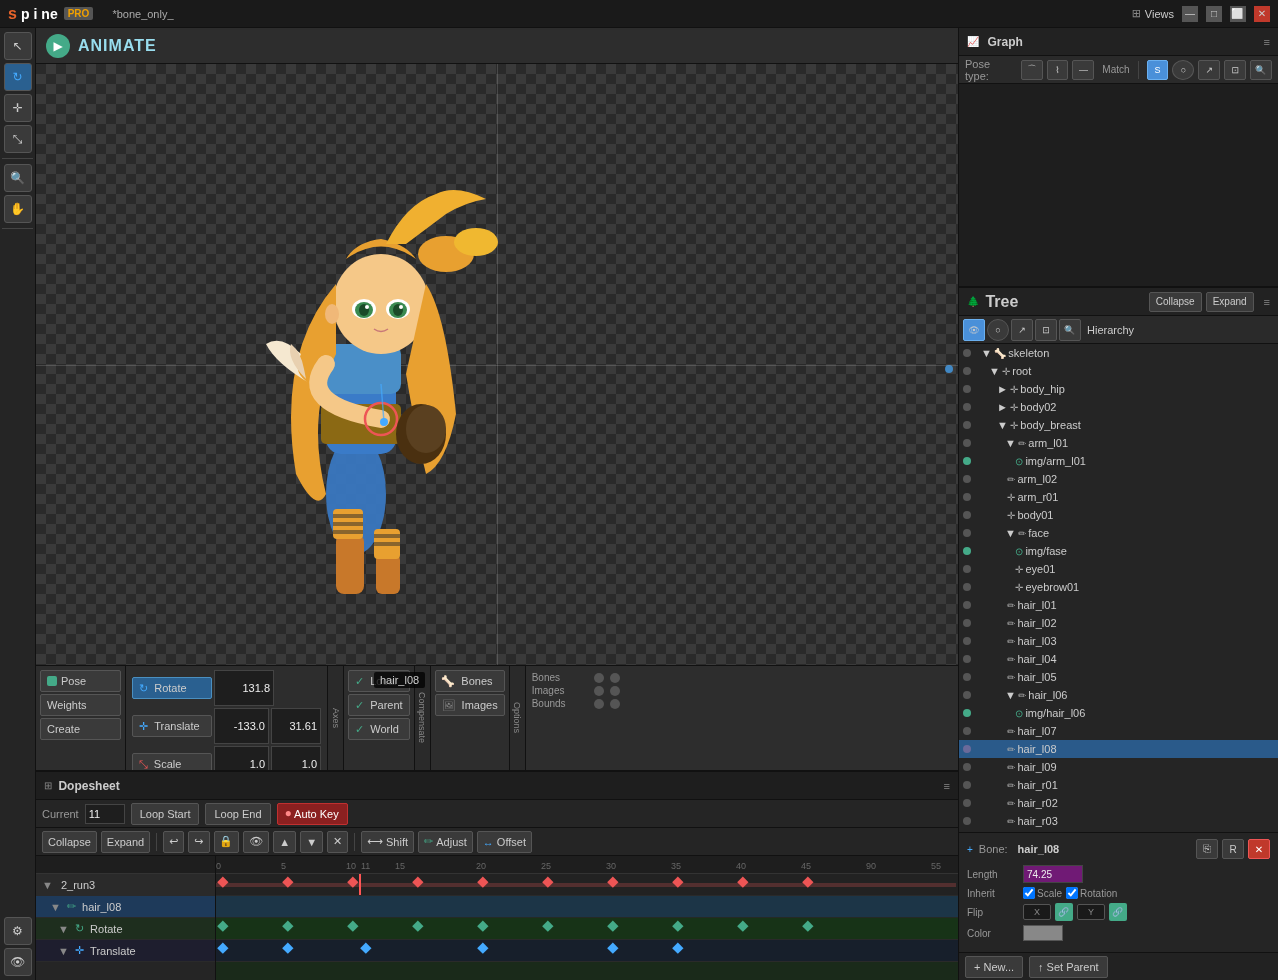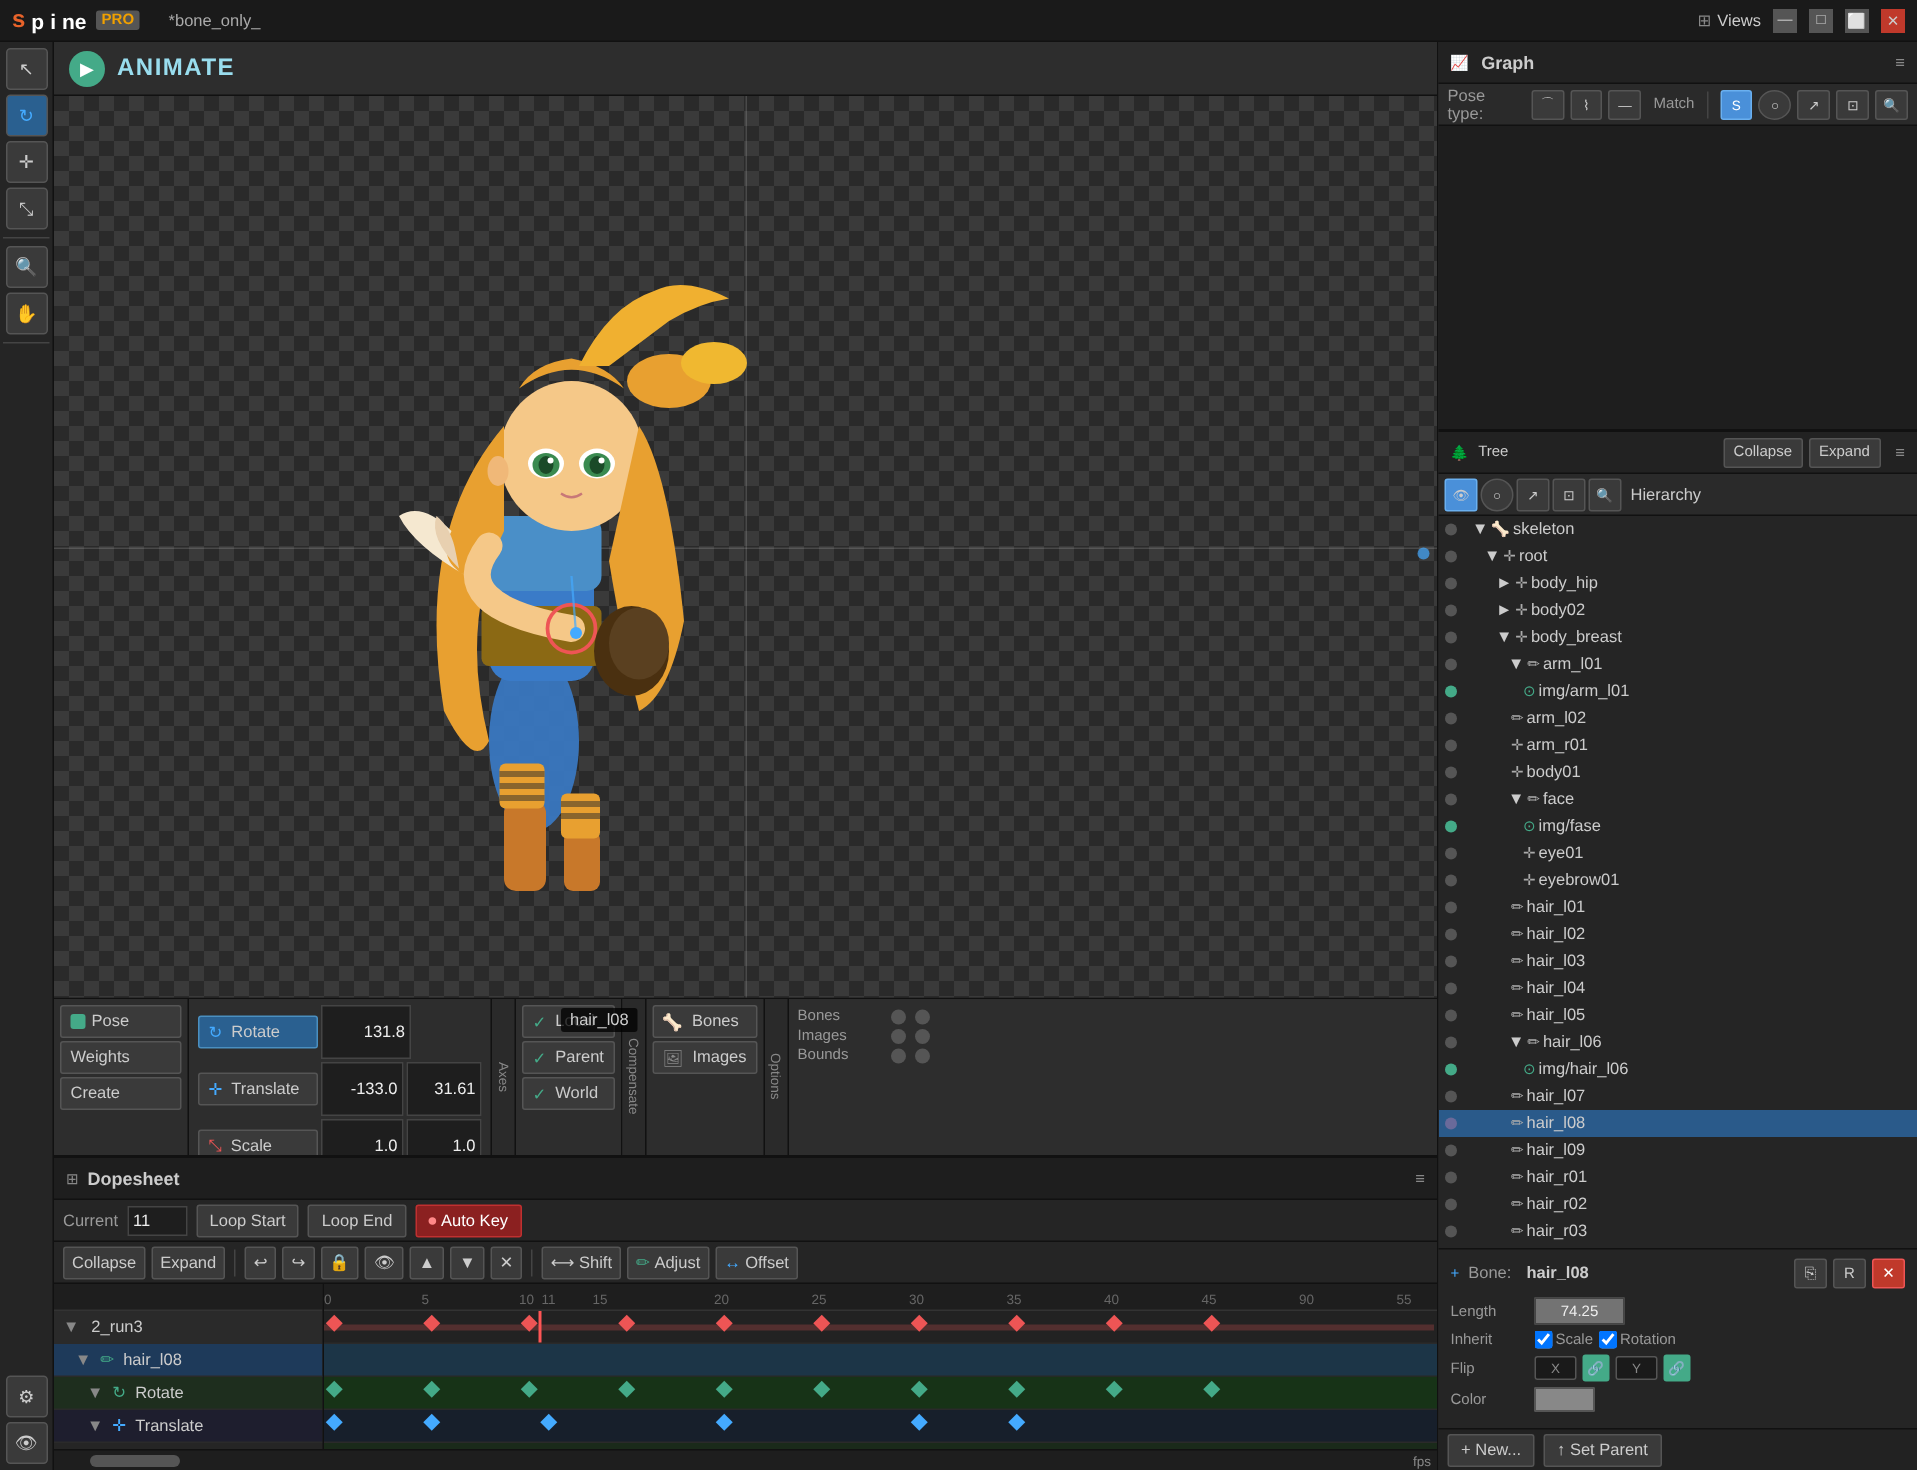--- a/index.html
+++ b/index.html
@@ -66,21 +66,21 @@
     .tree-item .name { color: #ccc; font-size: 11px; }
     .row-vis { display: flex; align-items: center; width: 16px; }
     .vis-circle { width: 8px; height: 8px; border-radius: 50%; background: #555; cursor: pointer; }
     .vis-circle.active { background: #4a4a6a; }
     
     
     #bone-props { height: 120px; background: #252525; border-top: 1px solid #111; padding: 6px 8px; }
     #bone-props-header { display: flex; align-items: center; gap: 6px; margin-bottom: 6px; }
     .prop-row { display: flex; align-items: center; gap: 6px; margin-bottom: 4px; }
     .prop-label { width: 50px; color: #999; font-size: 10px; }
-    .prop-input { width: 60px; height: 18px; background: #737373; border: 1px solid #444; color: #eee; font-size: 10px; padding: 0 3px; text-align: center; }
+    .prop-input { width: 60px; height: 18px; background: #701a75; border: 1px solid #444; color: #eee; font-size: 10px; padding: 0 3px; }
     .checkbox-group { display: flex; align-items: center; gap: 4px; }
     .cb-item { display: flex; align-items: center; gap: 2px; font-size: 10px; color: #999; }
     .cb-item input { width: 12px; height: 12px; }
     .color-swatch { width: 40px; height: 16px; background: #888; border: 1px solid #555; cursor: pointer; }
     
     
     #dopesheet { height: 200px; background: #222; border-top: 2px solid #111; display: flex; flex-direction: column; }
     #dopesheet-header { height: 28px; background: #1e1e1e; display: flex; align-items: center; padding: 0 8px; gap: 6px; border-bottom: 1px solid #111; }
     
     #dopesheet-controls { height: 28px; background: #252525; display: flex; align-items: center; padding: 0 6px; gap: 6px; border-bottom: 1px solid #111; }
@@ -464,24 +464,20 @@
             <div class="key-diamond blue" style="left:65px;top:7px;"></div>
             <div class="key-diamond blue" style="left:143px;top:7px;"></div>
             <div class="key-diamond blue" style="left:260px;top:7px;"></div>
             <div class="key-diamond blue" style="left:390px;top:7px;"></div>
             <div class="key-diamond blue" style="left:455px;top:7px;"></div>
           </div>
 
         </div>
       </div>
 
-      <div id="bottom-scroll">
-        <div class="scroll-thumb"></div>
-        <span style="margin-left:auto;color:#888;font-size:9px;">fps</span>
-      </div>
     </div>
 
   </div>
 
   <div id="right-panel">
 
     <div id="graph-panel">
       <div id="graph-header">
         <span style="color:#4af;font-size:10px;">📈</span>
         <span style="color:#ccc;font-size:12px;font-weight:bold;">Graph</span>
@@ -501,21 +497,21 @@
         <button class="graph-btn">⊡</button>
         <button class="graph-btn">🔍</button>
       </div>
 
       <div id="graph-content" style="flex:1;background:#1e1e1e;"></div>
     </div>
 
     <div id="tree-panel">
       <div id="tree-header">
         <span style="color:#4af;font-size:10px;">🌲</span>
-        <span style="color:#ccc;font-size:10px;font-weight:normal;">Tree</span>
+        <span style="color:#ccc;font-size:16px;font-weight:bold;">Tree</span>
         <div id="tree-controls">
           <button class="tree-ctrl-btn">Collapse</button>
           <button class="tree-ctrl-btn">Expand</button>
         </div>
         <span style="cursor:pointer;color:#888;margin-left:4px;">≡</span>
       </div>
 
       <div id="tree-toolbar">
         <button class="tree-tb-btn active">👁</button>
         <button class="tree-tb-btn" style="border-radius:50%;">○</button>

